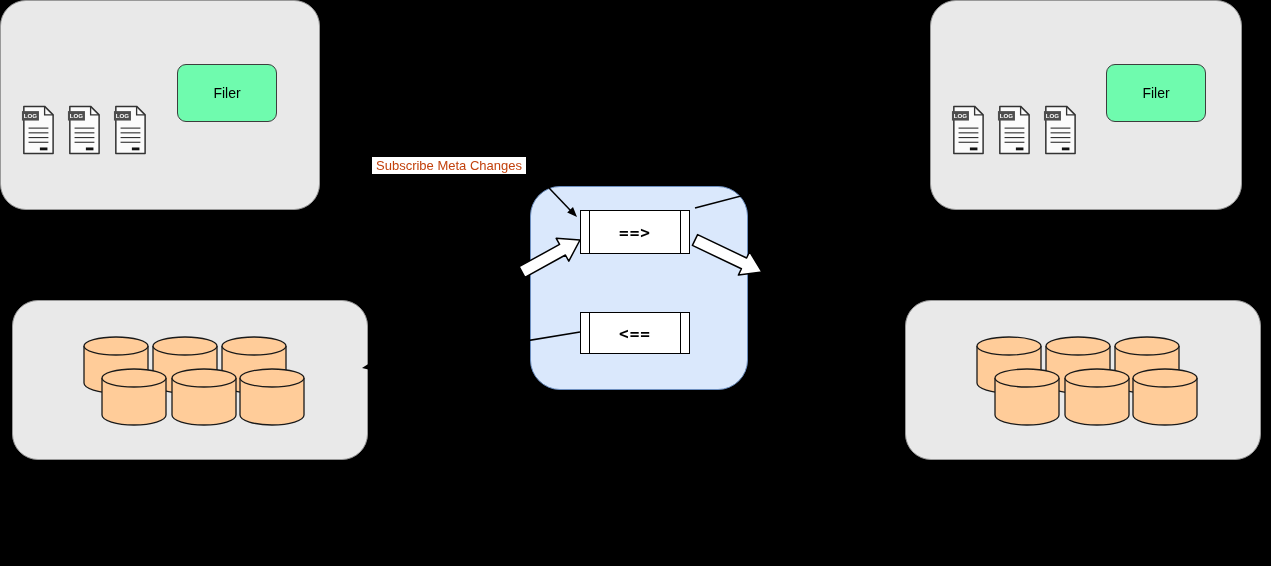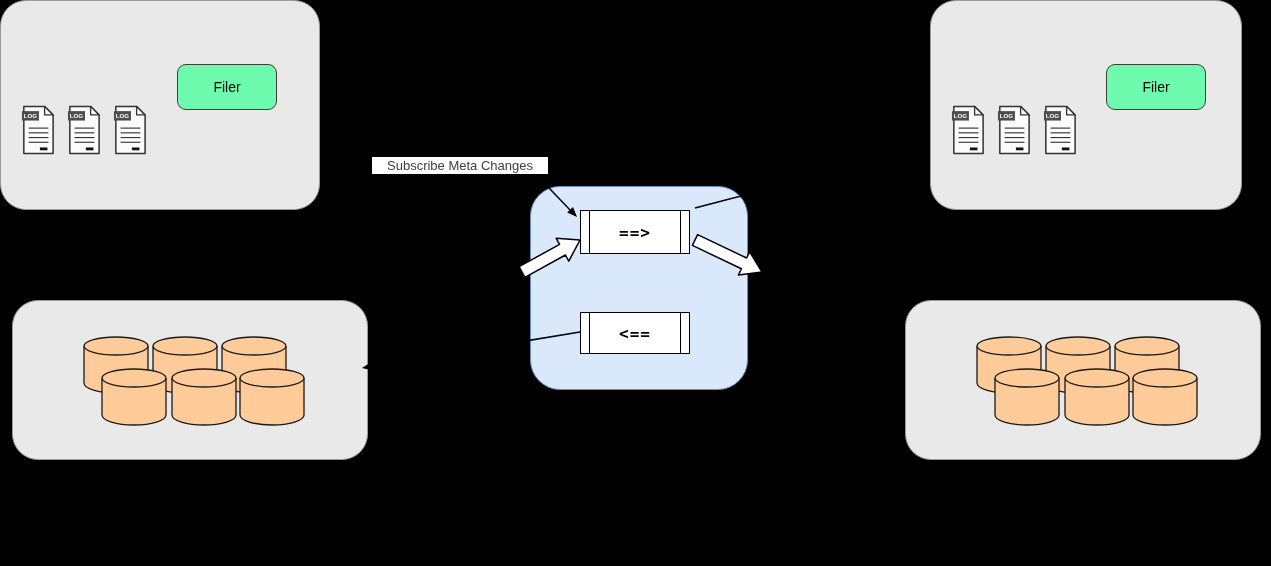--- a/index.html
+++ b/index.html
@@ -11,21 +11,21 @@
   .panel {
     position: absolute; background: #E9E9E9; border: 1px solid #999;
     border-radius: 26px; box-sizing: border-box; z-index: 1;
   }
   .broker-panel {
     position: absolute; background: #DAE8FC; border: 1.5px solid #6C8EBF;
     border-radius: 30px; box-sizing: border-box; z-index: 1;
   }
   
   .filer-box {
-    position: absolute; width: 100px; height: 46px; background: #6FFBAE;
+    position: absolute; width: 100px; height: 58px; background: #6FFBAE;
     border: 1px solid #3d3d3d; border-radius: 9px; box-sizing: border-box;
     display: flex; align-items: center; justify-content: center;
     font-size: 14px; color: #000;
   }
   
   .log-icon { position: absolute; width: 34px; height: 50px; }
   .log-icon .doc  { fill: #fbfbfb; stroke: #333; stroke-width: 1.6; stroke-linejoin: round; }
   .log-icon .fold { fill: none; stroke: #333; stroke-width: 1.4; }
   .log-icon .badge { fill: #4d4d4d; }
   .log-icon .badge-text {
@@ -50,22 +50,22 @@
     z-index: 4;
   }
   .queue-box .cap-l { position: absolute; left: 8px;  top: 0; bottom: 0; width: 0; border-left: 1.5px solid #000; }
   .queue-box .cap-r { position: absolute; right: 8px; top: 0; bottom: 0; width: 0; border-right: 1.5px solid #000; }
   .queue-label {
     font-family: "DejaVu Sans Mono", monospace; font-size: 16px; font-weight: 600;
     letter-spacing: 1px; color: #000;
   }
   
   .subscribe-label {
-    position: absolute; left: 372px; top: 157px; background: #fff; color: #404040;
-    font-size: 13px; line-height: 17px; padding: 0 15px; z-index: 4; white-space: nowrap;
+    position: absolute; left: 372px; top: 157px; background: #fff; color: #c2410c;
+    font-size: 13px; line-height: 17px; padding: 0 4px; z-index: 4; white-space: nowrap;
   }
   
   .arrows { position: absolute; left: 0; top: 0; z-index: 3; pointer-events: none; }
   .arrows .thin   { stroke: #000; stroke-width: 1.5; fill: none; }
   .arrows .head   { fill: #000; stroke: none; }
   .arrows .hollow { fill: #fff; stroke: #000; stroke-width: 1.5; stroke-linejoin: round; }
 </style>
 </head>
 <body>
 

